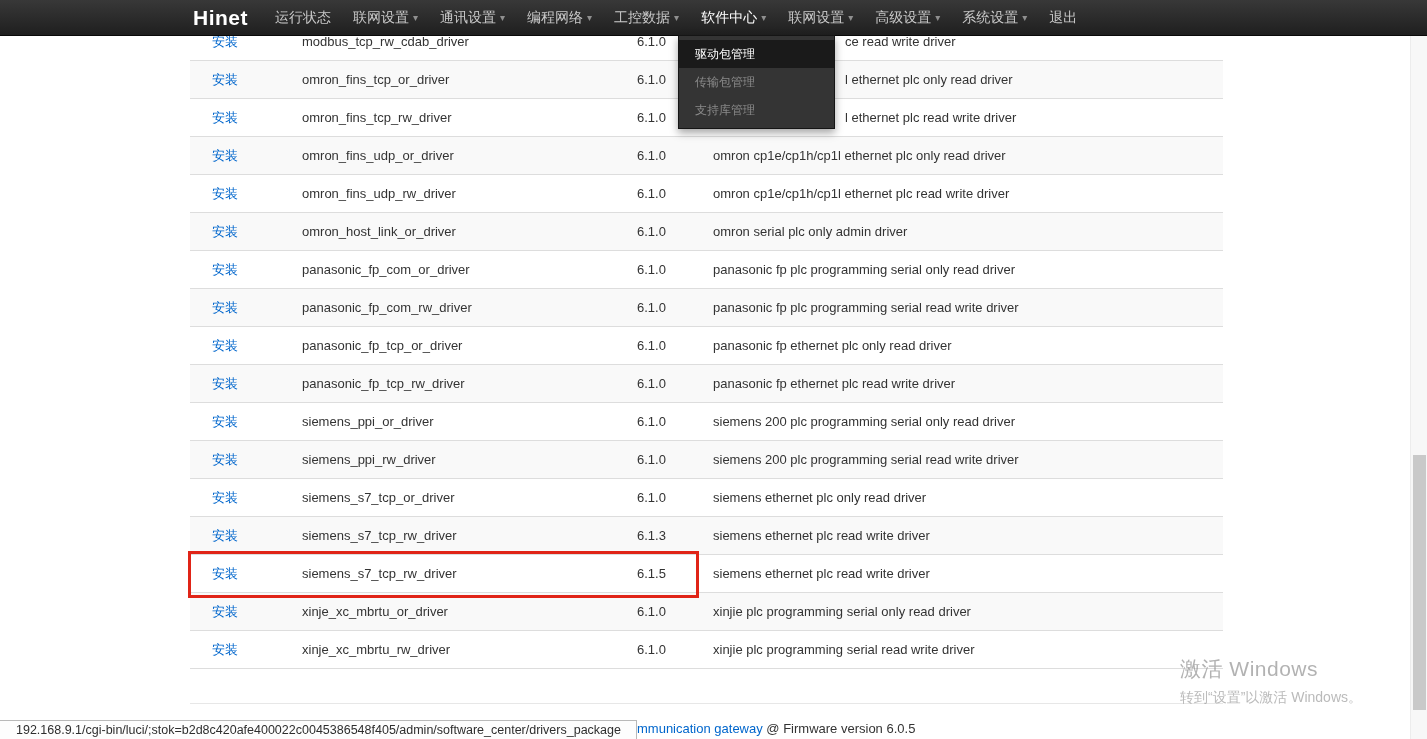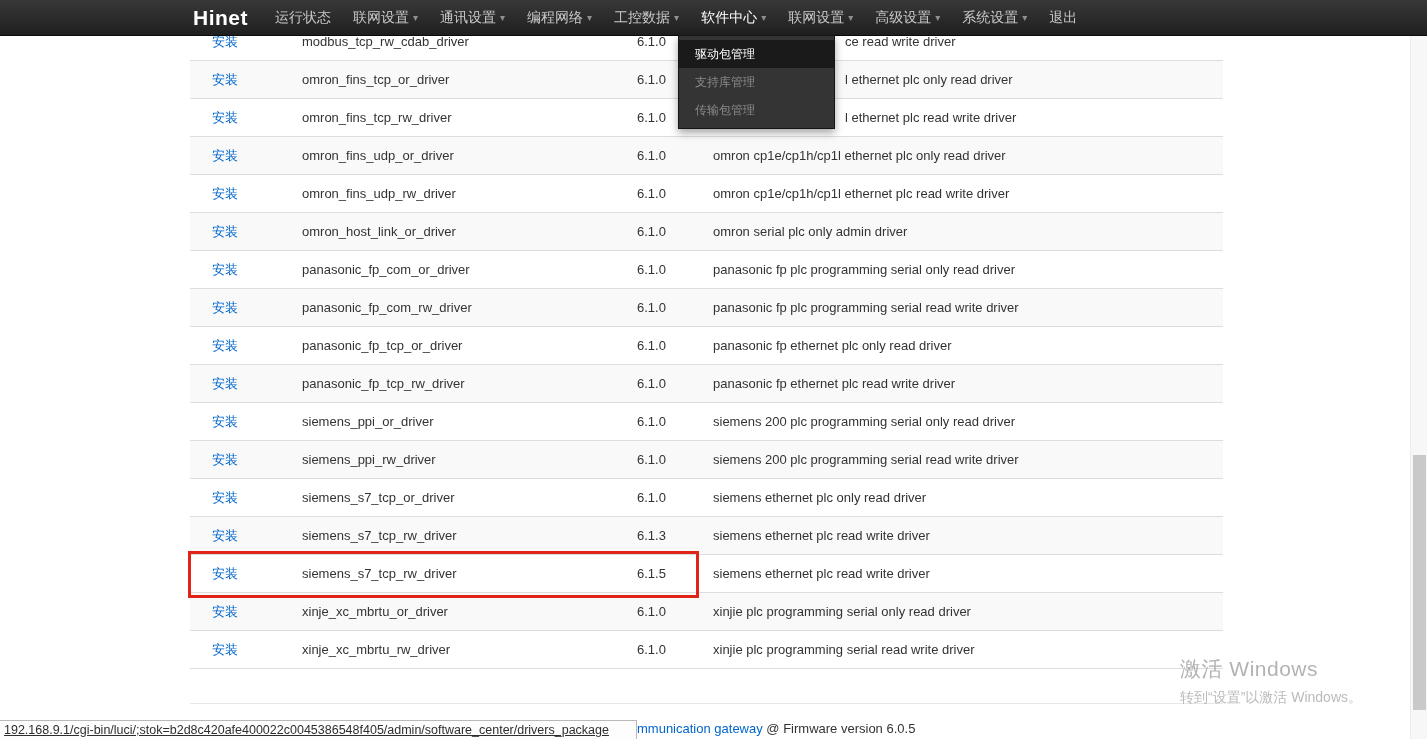--- a/index.html
+++ b/index.html
@@ -45,22 +45,22 @@
   
   .footer-rule { position:absolute; left:190px; top:703px; width:1033px; height:1px;
     background:#e7e7e7; }
   .footer { position:absolute; left:637px; top:721px; font-size:13px; color:#333;
     white-space:nowrap; z-index:20; }
   .footer a { color:#0066cc; text-decoration:none; cursor:pointer; }
 
   
   .statusbar { position:absolute; left:0; top:720px; width:637px; height:19px; z-index:30;
     background:#fdfdfd; border:1px solid #b9b9b9; border-left:none; border-bottom:none;
-    font-size:12.5px; color:#2e2e2e; line-height:18px; padding-left:4px;
-    white-space:nowrap; overflow:hidden;text-decoration:underline; }
+    font-size:12.5px; color:#2e2e2e; line-height:18px; padding-left:16px;
+    white-space:nowrap; overflow:hidden; }
 
   
   .watermark { position:absolute; left:1180px; top:655px; z-index:10; pointer-events:none; }
   .wm-line1 { font-size:21px; color:rgba(130,130,130,0.62); letter-spacing:0.5px; }
   .wm-line2 { font-size:14px; color:rgba(140,140,140,0.60); margin-top:6px; }
 
   
   .scrollbar { position:absolute; right:0; top:36px; width:17px; height:703px;
     background:#f7f7f7; border-left:1px solid #ececec; z-index:90; }
   .scroll-thumb { position:absolute; left:2px; width:13px; top:419px; height:255px;
@@ -127,25 +127,25 @@
       </div>
   </div>
 
   <div class="dropdown">
 
       <div class="dd-item active">
         <span>驱动包管理</span>
       </div>
 
       <div class="dd-item">
+        <span>传输包管理</span>
+      </div>
+
+      <div class="dd-item">
         <span>支持库管理</span>
-      </div>
-
-      <div class="dd-item">
-        <span>传输包管理</span>
       </div>
     </div>
 
   <div class="drv-table">
 
       <div class="trow">
         <div class="c-install">
           <a>安装</a>
         </div>
         <div class="c-name">modbus_tcp_rw_cdab_driver</div>

